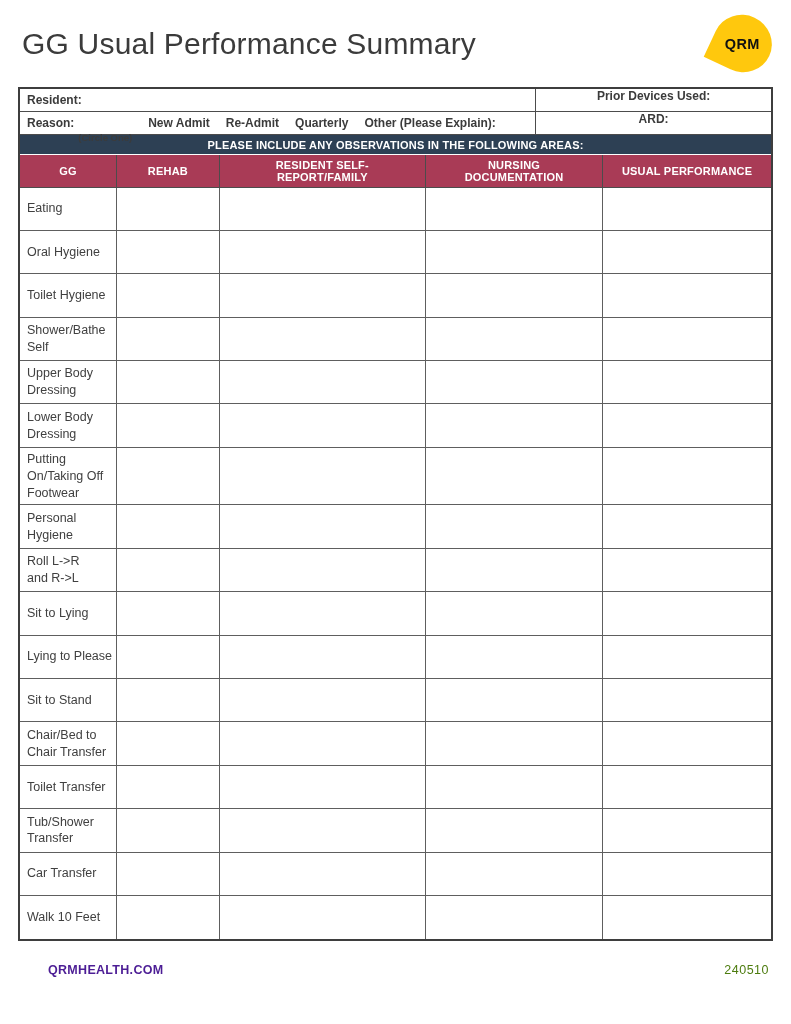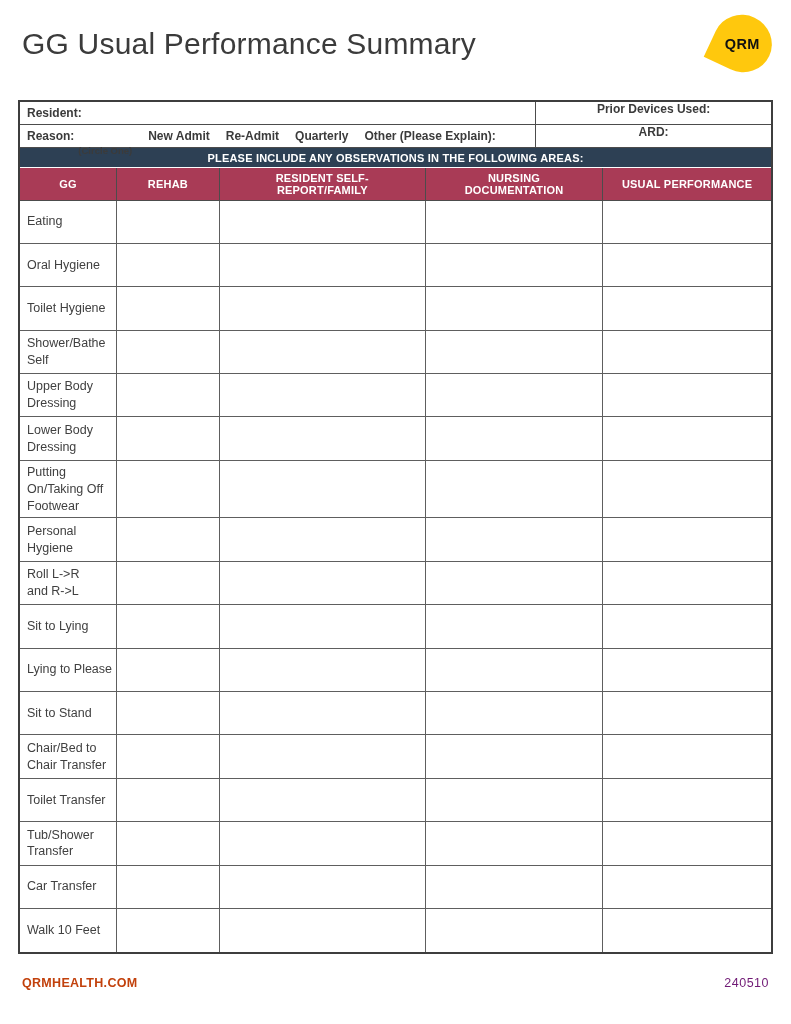--- a/index.html
+++ b/index.html
@@ -7,21 +7,21 @@
   body {
     width: 791px; height: 1024px;
     font-family: "Liberation Sans", sans-serif;
     color: #3b3b3b;
     position: relative;
     overflow: hidden;
   }
   .page { width: 791px; height: 1024px; padding: 0 18px; position: relative; }
 
   
-  .header { position: relative; height: 100px; }
+  .header { position: relative; height: 87px; }
   .page-title {
     padding-top: 27px;
     font-size: 30px;
     font-weight: 500;
     letter-spacing: 0.2px;
     color: #3b3b3b;
     padding-left: 4px;
   }
   .logo {
     position: absolute;
@@ -101,22 +101,22 @@
   }
   td.entry-cell { background: #ffffff; }
 
   
   .footer {
     margin-top: 22px;
     display: flex; justify-content: space-between; align-items: baseline;
     padding: 0 4px 0 4px;
     font-size: 12.5px;
   }
-  .footer-site { color: #c2410c; font-weight: bold; letter-spacing: 0.3px; }
-  .footer-code { color: #701a75; letter-spacing: 0.5px; }
+  .footer-site { color: #4c1d95; font-weight: bold; letter-spacing: 0.3px; margin-left: 26px; }
+  .footer-code { color: #4d7c0f; letter-spacing: 0.5px; }
 </style>
 </head>
 <body>
 
 <div class="page">
 
   <div class="header">
     <h1 class="page-title">GG Usual Performance Summary</h1>
     <div class="logo">
       <span>QRM</span>

